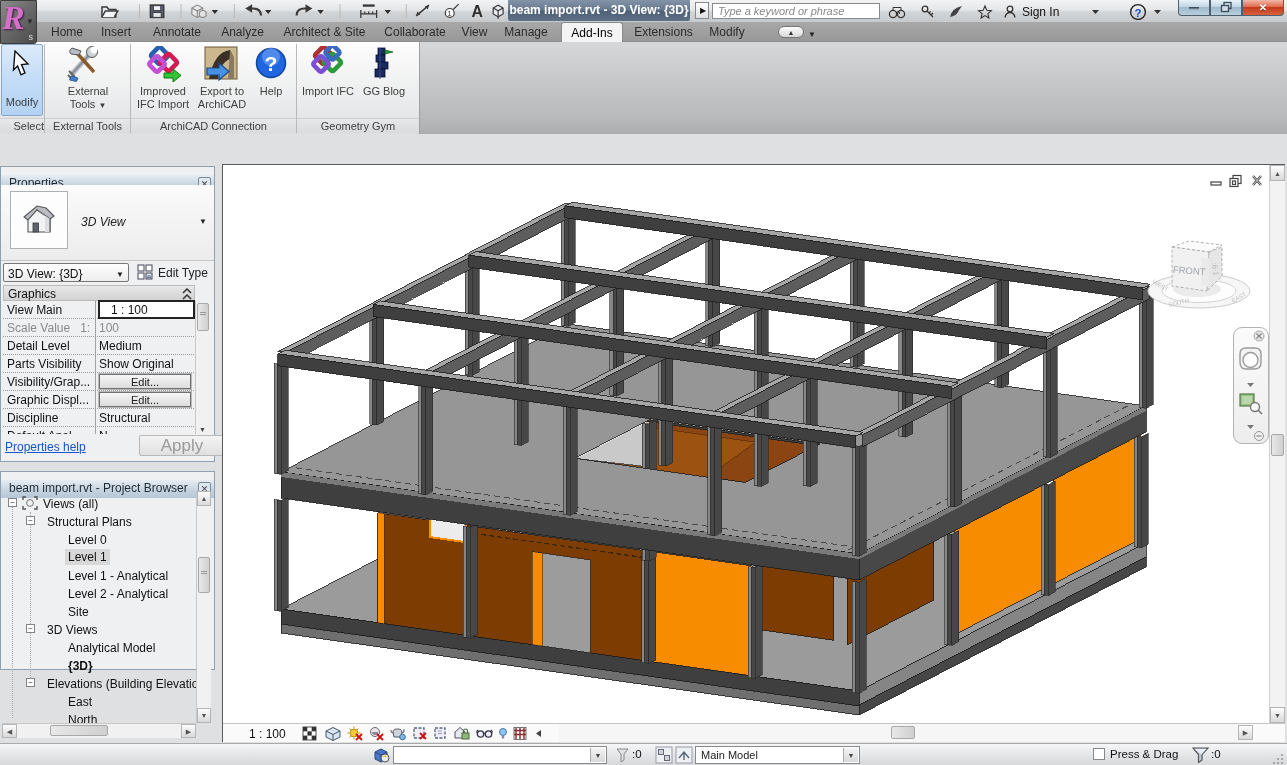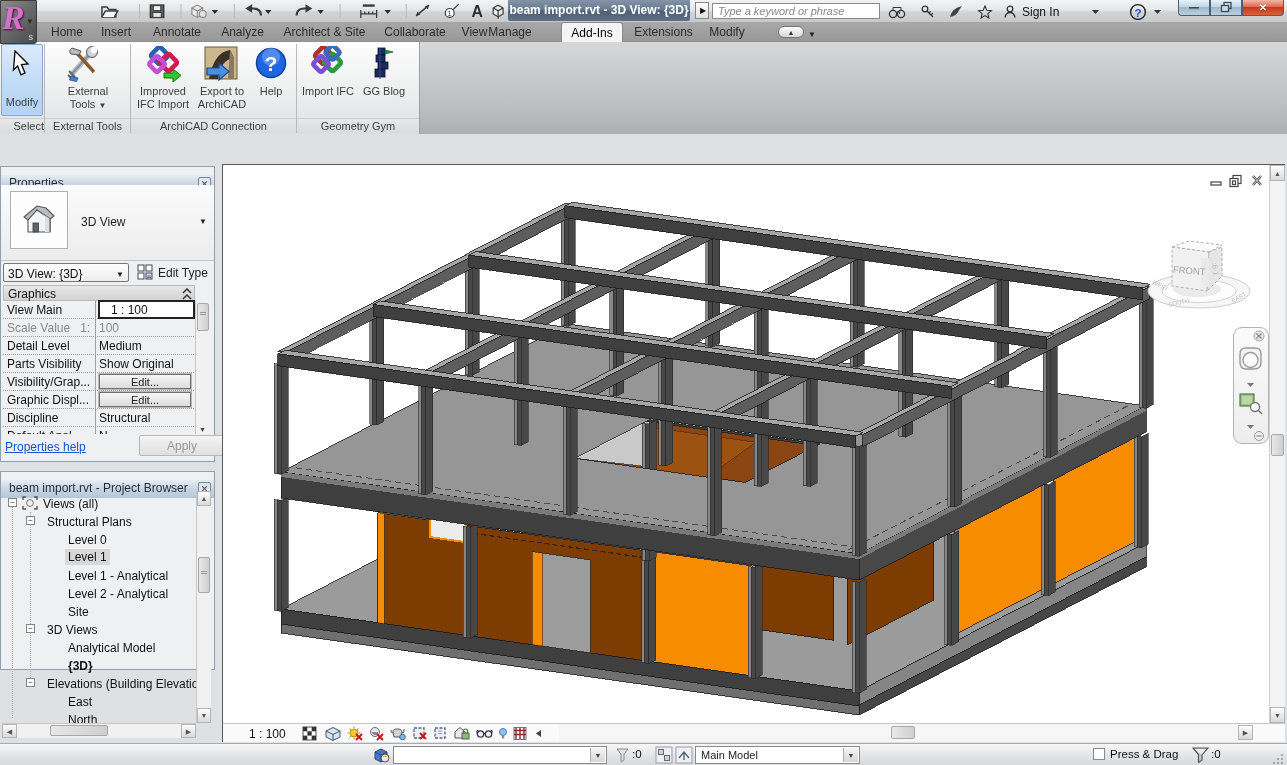--- a/index.html
+++ b/index.html
@@ -175,21 +175,21 @@
 </div>
 
 <div id="tabs">
   <div class="tab" style="left:43px;width:48px;">Home</div>
   <div class="tab" style="left:92px;width:48px;">Insert</div>
   <div class="tab" style="left:143px;width:68px;">Annotate</div>
   <div class="tab" style="left:212px;width:61px;">Analyze</div>
   <div class="tab" style="left:274px;width:101px;">Architect &amp; Site</div>
   <div class="tab" style="left:377px;width:76px;">Collaborate</div>
   <div class="tab" style="left:453px;width:43px;">View</div>
-  <div class="tab" style="left:480px;width:60px;">Manage</div>
+  <div class="tab" style="left:496px;width:60px;">Manage</div>
   <div class="tab active" style="left:561px;width:62px;">Add-Ins</div>
   <div class="tab" style="left:627px;width:73px;">Extensions</div>
   <div class="tab" style="left:698px;width:58px;">Modify</div>
   <div id="ribtoggle">▲</div>
   <div id="ribtoggle2">▼</div>
 </div>
 
 <div id="ribbon"></div>
 <div id="ribbon-rest"></div>
 <div id="ribbon-content">
@@ -267,21 +267,21 @@
     <path d="M12,2 l0,31" stroke="#3a4a8e" stroke-width="1"></path>
   </svg>
   <div class="rbtn" style="left:360px; top:85px; width:48px;">GG Blog</div>
 </div>
 
 <div id="main"></div>
 
 <div class="palette" id="props" style="top:166px; height:296px;">
   <div class="pal-head">Properties <div class="pal-x">✕</div></div>
 
-  <div class="abs" style="left:0;top:18px;width:213px;height:76px;background:linear-gradient(#fbfbfb,#ececec);border-bottom:1px solid #c5c5c5;">
+  <div class="abs" style="left:0;top:18px;width:213px;height:76px;background:linear-gradient(#fbfbfb,#ececec);border-bottom:1px solid #c5c5c5;font-style:italic;">
     <div class="abs" style="left:9px;top:6px;width:58px;height:58px;background:#fdfdfd;border:1px solid #b0b0b0;"></div>
     <svg class="abs" style="left:20px;top:17px;" width="36" height="36" viewBox="0 0 36 36">
       <path d="M3,15 L16,4 L25,6 L33,14 L29,17 L16,8 L7,18 Z" fill="#b9bdc2" stroke="#555" stroke-width="1.1"></path>
       <path d="M7,18 L16,8 L29,17 L29,30 L7,30 Z" fill="#f2f3f4" stroke="#555" stroke-width="1.1"></path>
       <path d="M16,8 L29,17 L29,30 L24,30 L24,14" fill="#dcdfe2" stroke="none"></path>
       <path d="M29,17 L29,30" fill="none" stroke="#555" stroke-width="1.1"></path>
       <rect x="12" y="21" width="5.5" height="9" fill="#5e646b" stroke="#3a3a3a" stroke-width="0.8"></rect>
     </svg>
     <div class="abs" style="left:80px;top:30px;font-size:12px;color:#222;">3D View</div>
     <div class="abs" style="left:198px;top:32px;font-size:8px;color:#222;">▼</div>
@@ -352,21 +352,21 @@
     </div>
 
   <div class="sb-v" style="left:194px;top:134px;width:15px;height:133px;">
     <div class="sb-thumb" style="top:2px;width:12px;height:28px;">
       <div style="margin:8px 2px;border-top:1px solid #999;border-bottom:1px solid #999;height:3px;"></div>
       </div>
     <div class="abs" style="bottom:1px;left:3px;font-size:7px;color:#444;">▼</div>
   </div>
 
   <div class="abs" style="left:4px;top:273px;font-size:12px;color:#1556c8;text-decoration:underline;">Properties help</div>
-  <div class="abs" style="left:138px;top:268px;width:86px;height:21px;background:linear-gradient(#f4f4f4,#e0e0e0);border:1px solid #b8b8b8;border-radius:2px;color:#9a9a9a;font-size:12px;text-align:center;line-height:20px;">Apply</div>
+  <div class="abs" style="left:138px;top:268px;width:86px;height:21px;background:linear-gradient(#f4f4f4,#e0e0e0);border:1px solid #b8b8b8;border-radius:2px;color:#9a9a9a;font-size:17px;text-align:center;line-height:20px;">Apply</div>
 </div>
 
 <div class="palette" id="browser" style="top:471px; height:199px;">
   <div class="pal-head">beam import.rvt - Project Browser <div class="pal-x">✕</div></div>
 
   <div class="abs" style="left:11px;top:30px;width:1px;height:216px;border-left:1px dotted #aaa;"></div>
   <div class="abs" style="left:29px;top:40px;width:1px;height:172px;border-left:1px dotted #aaa;"></div>
   <div class="titem" style="top:22px;">
       <span class="texp" style="left:7px;top:4px;">−</span>
     <svg class="abs" style="left:21px;top:2px;" width="16" height="14" viewBox="0 0 16 14">

